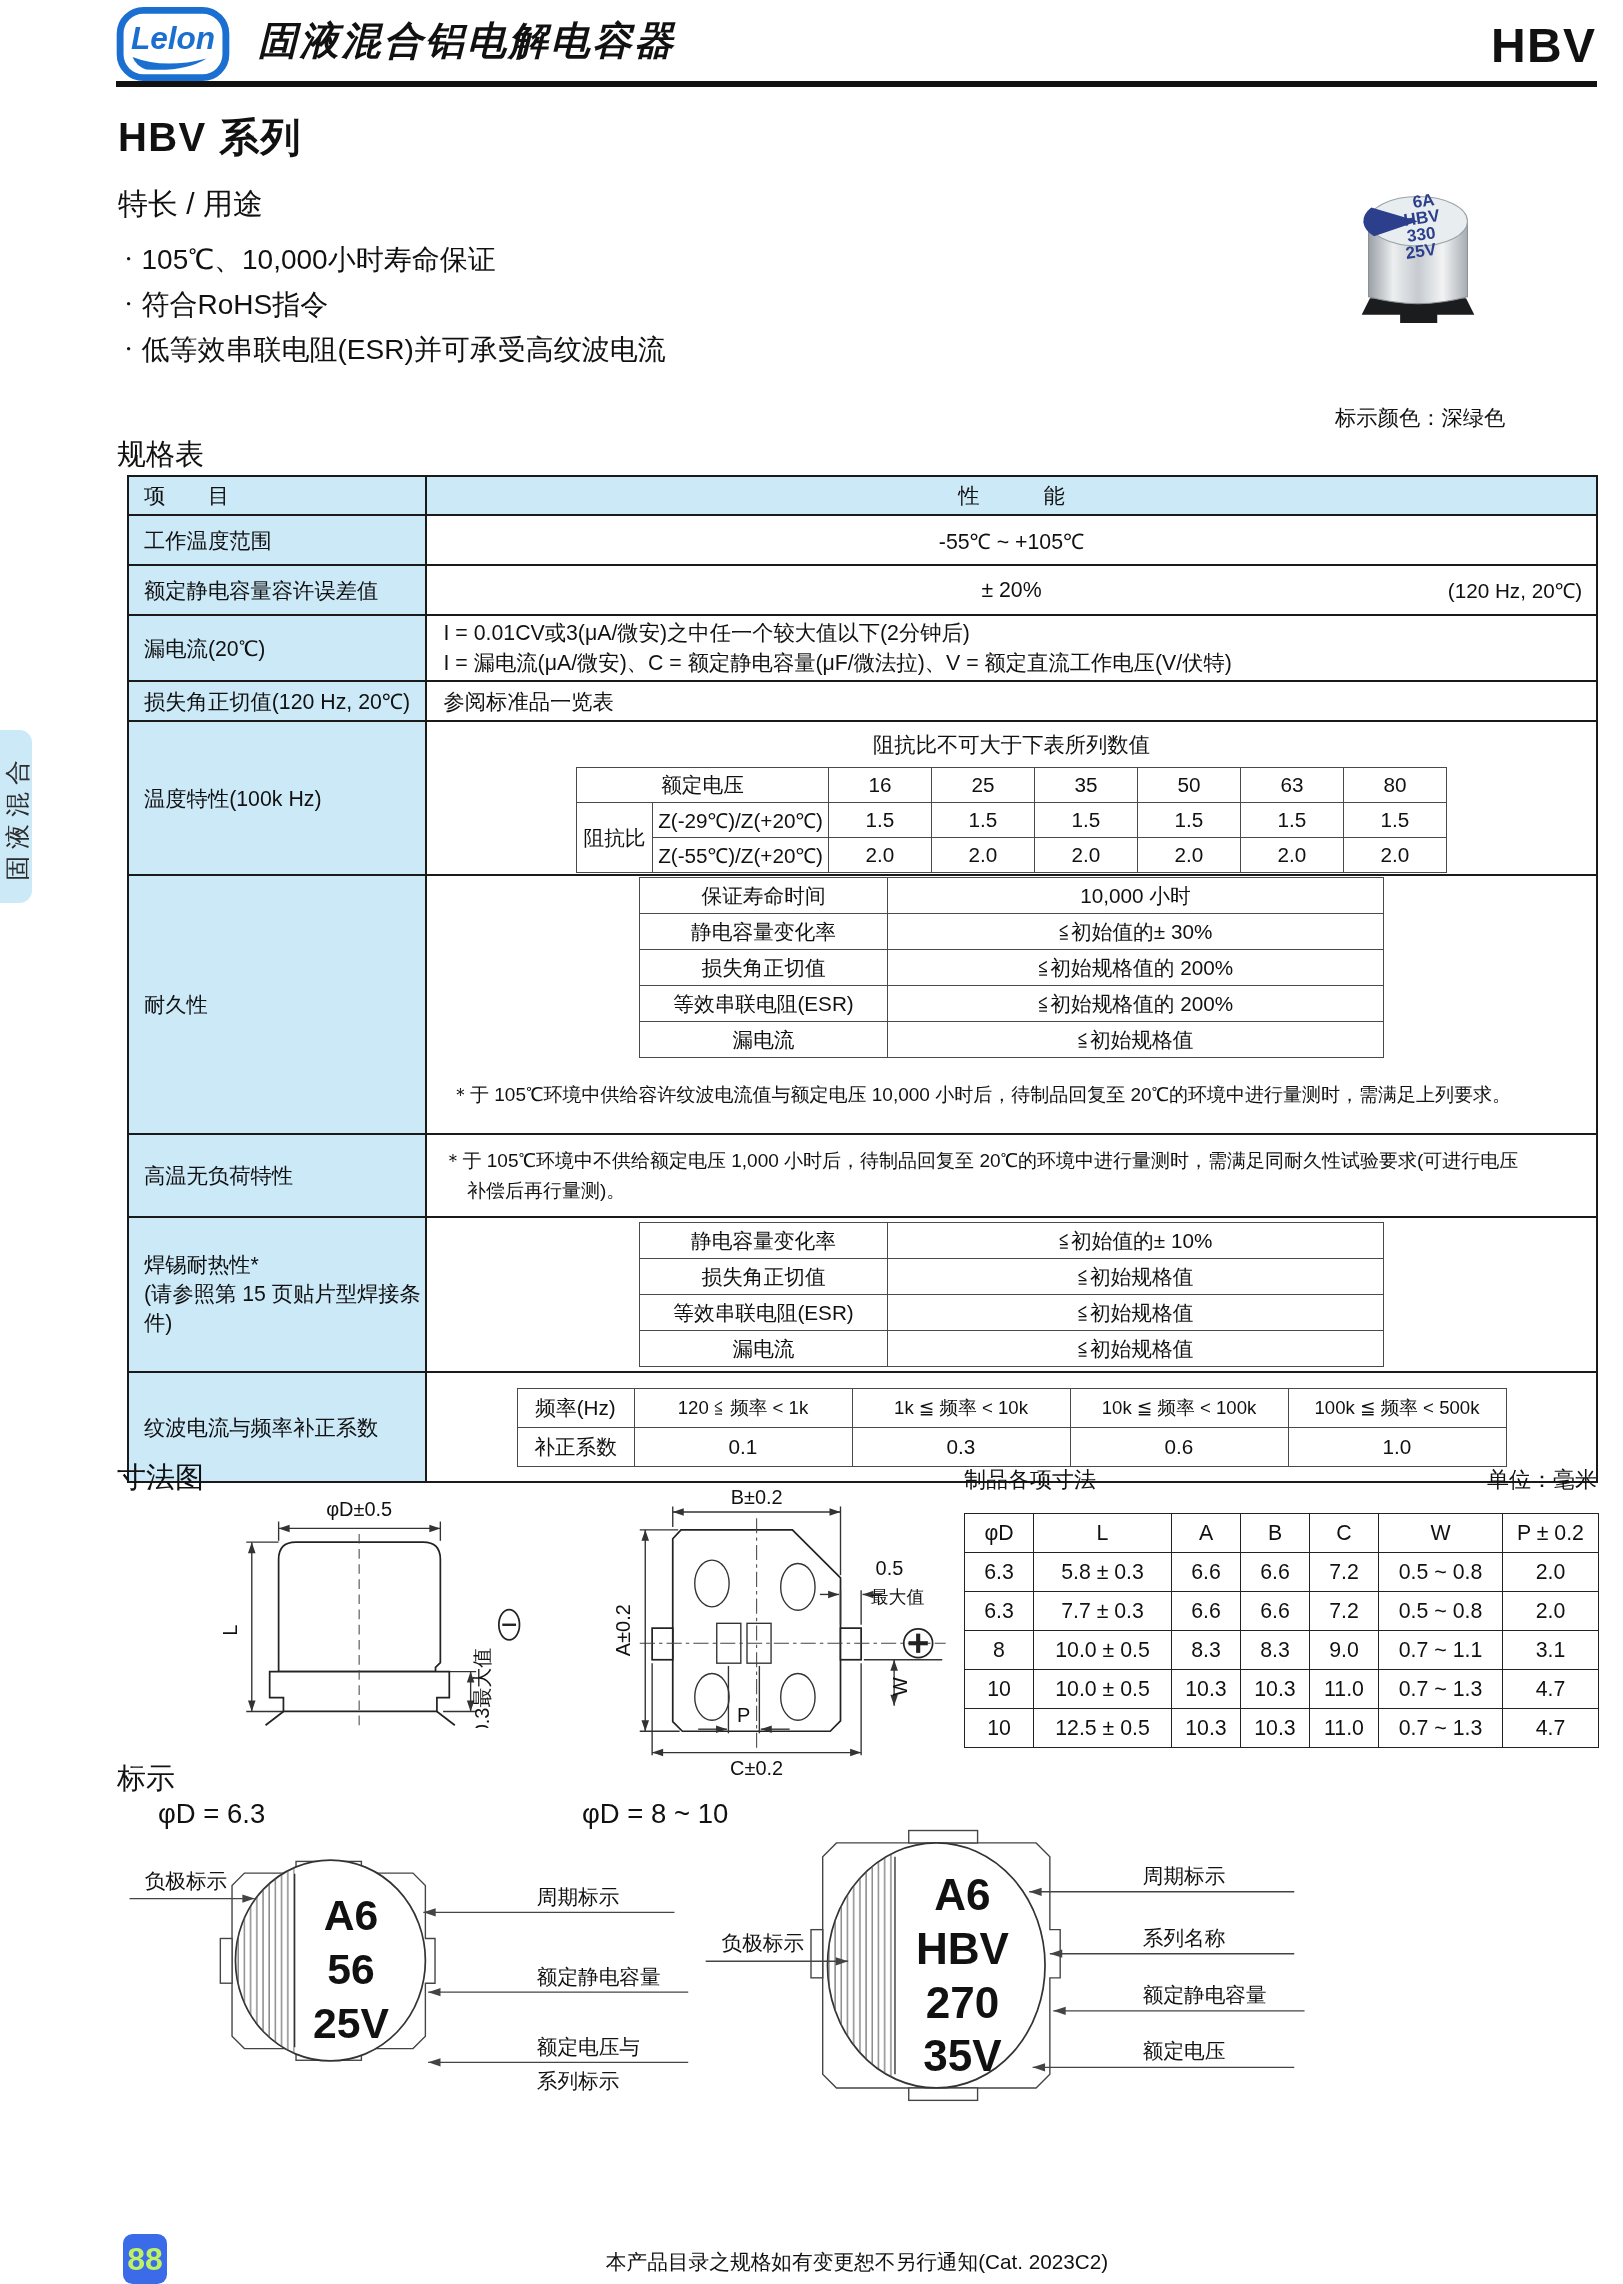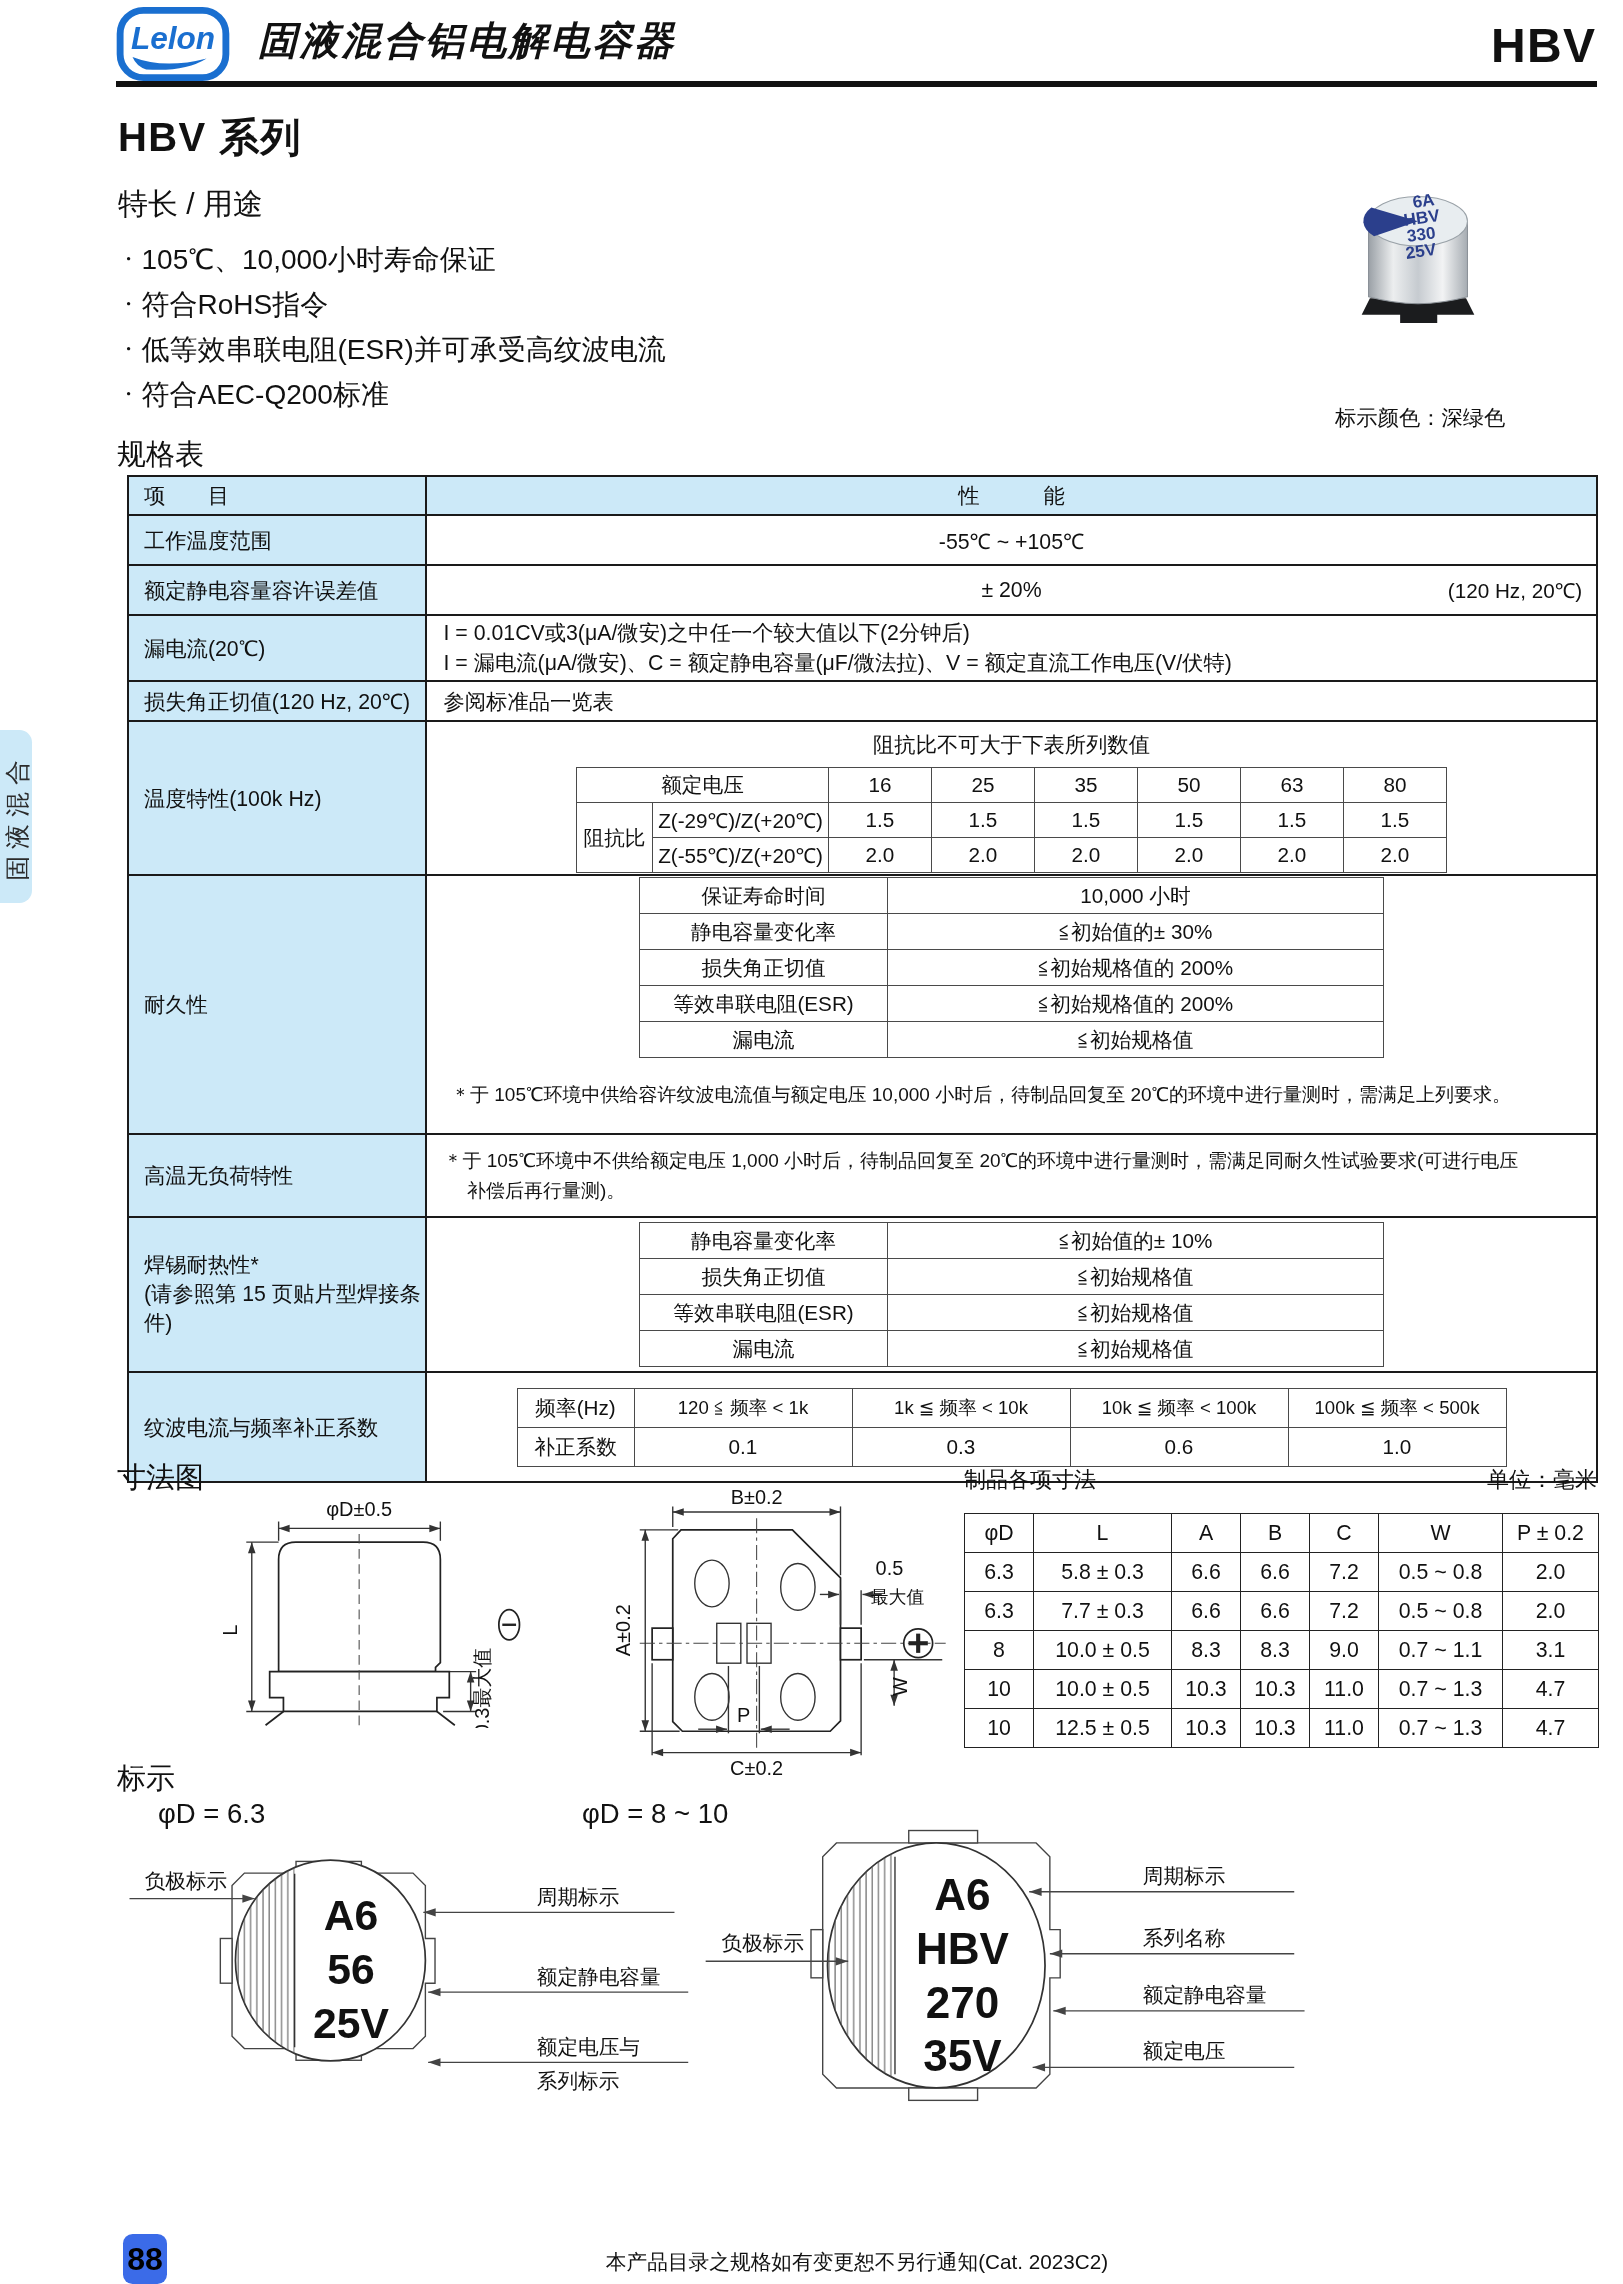--- a/index.html
+++ b/index.html
@@ -60,21 +60,21 @@
   .dims-head-row .u{float:right;}
   .dims-table-wrap{left:964px;top:1513px;}
   .dtab{width:633px;}
   .dtab td,.dtab th{border:1.7px solid #222;text-align:center;font-size:21.3px;height:36px;font-weight:normal;background:#fff;}
   .subtt{font-size:27.5px;}
   svg text{font-family:"Liberation Sans",sans-serif;}
   .figlabel{font-size:29px;}
 
   
   .page-num{left:123px;top:2234px;width:44px;height:50px;background:#3b6be8;border-radius:9.6px;
-     color:#000000;font-size:32px;font-weight:bold;display:flex;align-items:center;justify-content:center;}
+     color:#bef264;font-size:32px;font-weight:bold;display:flex;align-items:center;justify-content:center;}
   .foot-note{left:117px;top:2248px;width:1480px;text-align:center;font-size:20.7px;}
 </style>
 </head>
 <body>
 
 <div class="page">
 
   <svg class="abs" style="left:116px;top:5.5px" width="114" height="76" viewBox="0 0 166 110">
     <rect x="6" y="6" width="154" height="98" rx="34" fill="#fff" stroke="#1a6fd0" stroke-width="10"></rect>
     <text x="83" y="62" text-anchor="middle" font-size="46" fill="#1a6fd0" font-style="italic" font-weight="bold" font-family="Liberation Serif, serif">Lelon</text>
@@ -87,21 +87,20 @@
 
   <div class="abs side-tab">
     <span>固液混合</span>
   </div>
 
   <div class="abs features">
     <div class="f-title">特长 / 用途</div>
     <div class="f-item"><span class="blt">・</span><span>105℃、10,000小时寿命保证</span></div>
     <div class="f-item"><span class="blt">・</span><span>符合RoHS指令</span></div>
     <div class="f-item"><span class="blt">・</span><span>低等效串联电阻(ESR)并可承受高纹波电流</span></div>
-    <div class="f-item"><span class="blt">・</span><span>符合AEC-Q200标准</span></div>
   </div>
 
   <div class="abs photo-wrap">
     <svg width="138" height="158" viewBox="0 0 200 230">
       <defs>
         <linearGradient id="silv" x1="0" y1="0" x2="1" y2="0">
           <stop offset="0" stop-color="#9aa0a6"></stop>
             <stop offset="0.25" stop-color="#eceeef"></stop>
           <stop offset="0.5" stop-color="#c6cbd0"></stop>
             <stop offset="0.75" stop-color="#f2f3f4"></stop>

